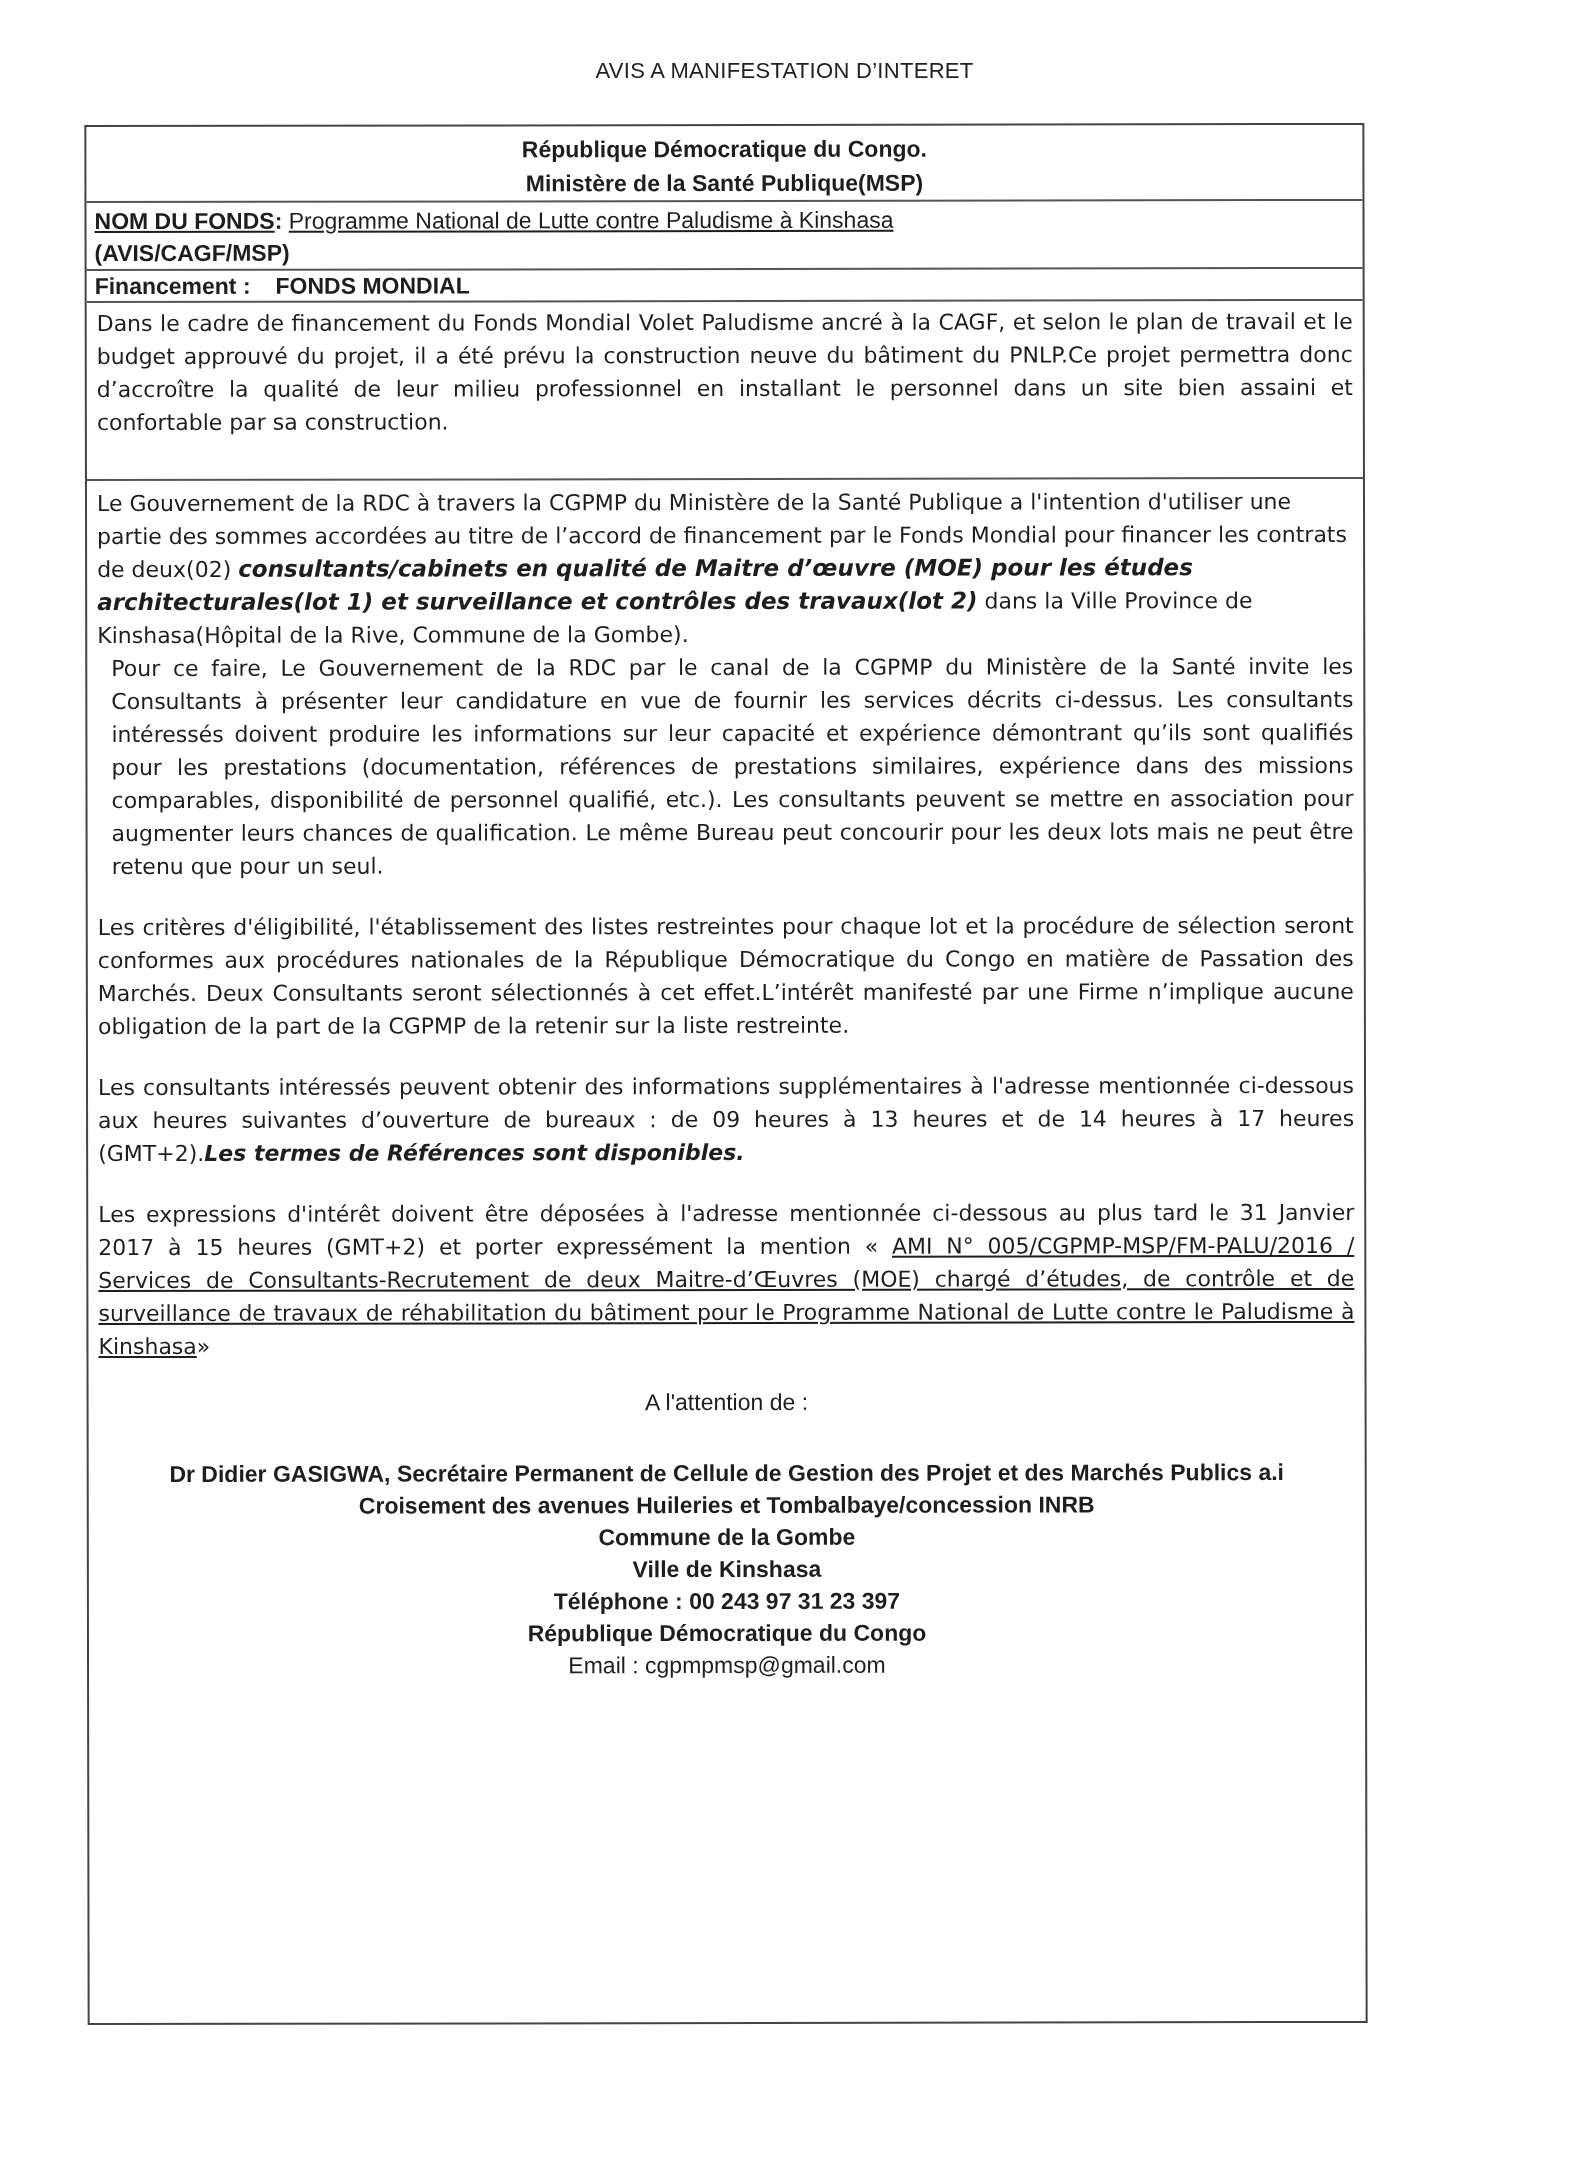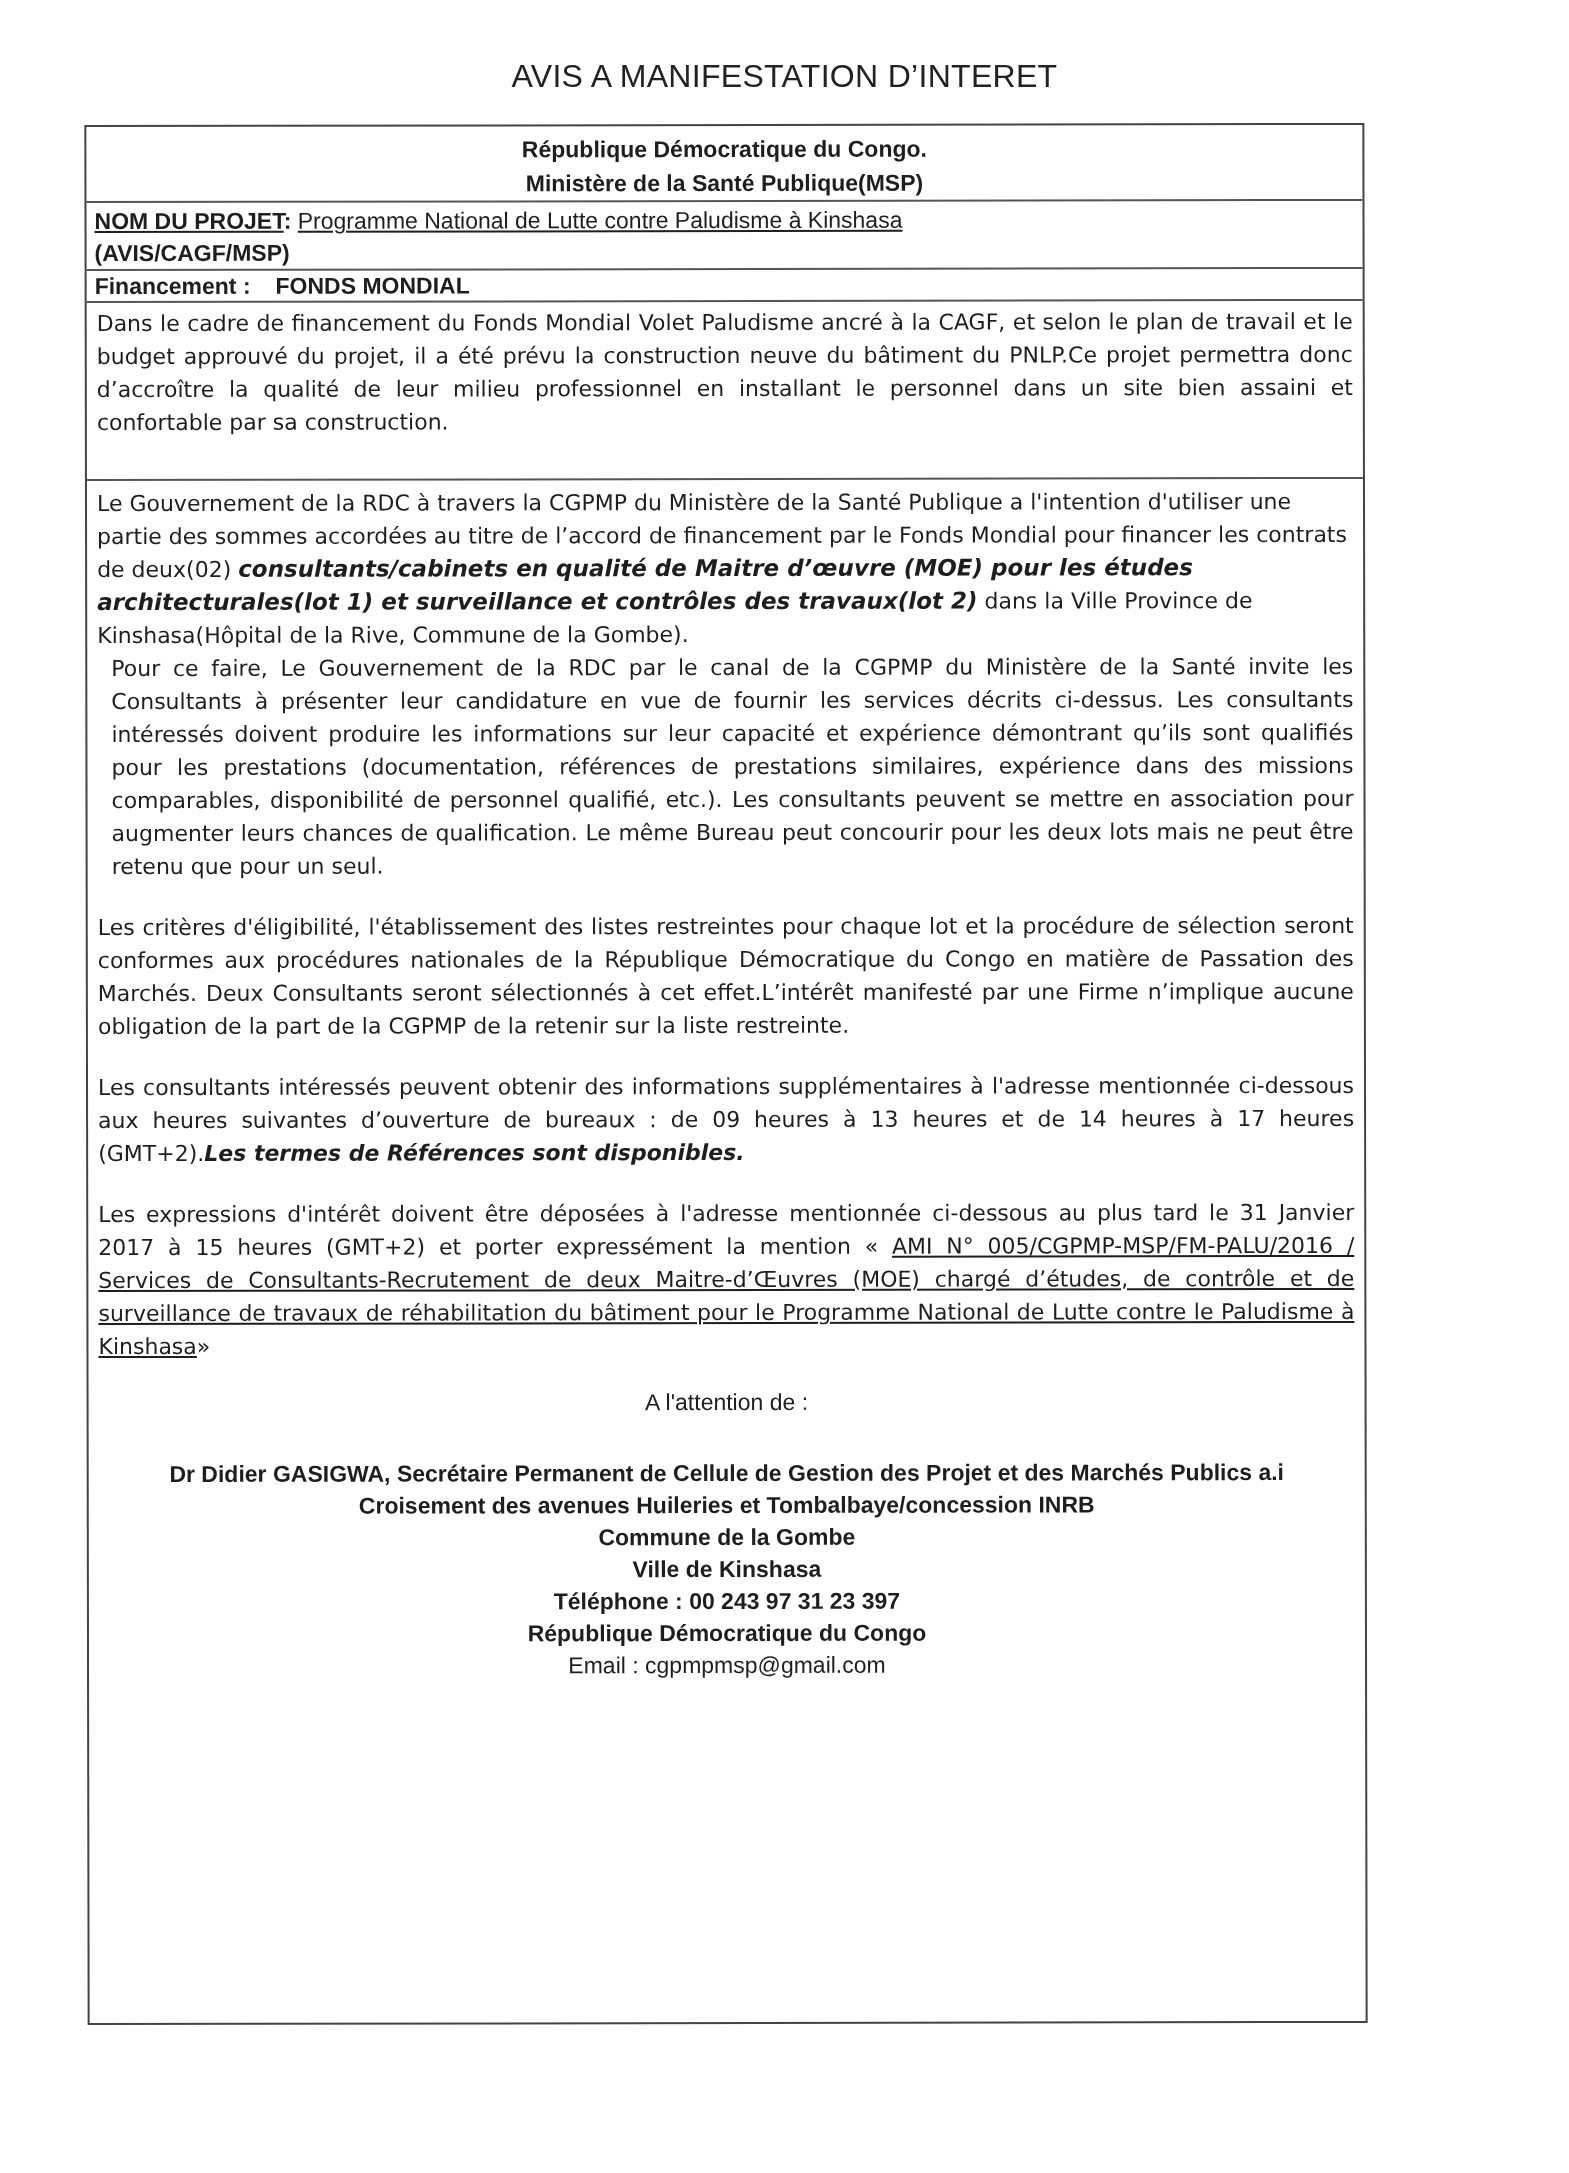--- a/index.html
+++ b/index.html
@@ -3,21 +3,21 @@
 <meta charset="utf-8">
 <style>
   html, body { margin: 0; padding: 0; background: #ffffff; }
   body {
     width: 1569px; height: 2173px; position: relative; overflow: hidden;
     font-family: "DejaVu Sans", sans-serif; color: #1e1e1e;
   }
   .title {
     position: absolute; left: 0; width: 1569px; top: 58px;
     text-align: center; font-family: "Liberation Sans", sans-serif;
-    font-size: 32px; letter-spacing: 0.3px; color: #222;
+    font-size: 22px; letter-spacing: 0.3px; color: #222;
   }
   .frame {
     position: absolute; left: 86px; top: 124px; width: 1280px; height: 1900px;
     border: 2px solid #444; box-sizing: border-box;
     transform: rotate(-0.1deg);
   }
   .cell { border-bottom: 2px solid #555; box-sizing: border-box; padding: 0 8px; }
   .head-cell {
     height: 76px; text-align: center; font-family: "Liberation Sans", sans-serif;
     font-size: 23px; font-weight: bold; line-height: 34px; padding-top: 6px;
@@ -47,21 +47,21 @@
 
 <div class="title">AVIS A MANIFESTATION D’INTERET</div>
 
 <div class="frame">
   <div class="cell head-cell">
     <div>République Démocratique du Congo.</div>
     <div>Ministère de la Santé Publique(MSP)</div>
   </div>
 
   <div class="cell proj-cell">
-    <span class="lbl">NOM DU PROJET</span><span class="lbl" style="text-decoration:none">: </span><span class="val">Programme National de Lutte contre Paludisme à Kinshasa</span><br>
+    <span class="lbl">NOM DU FONDS</span><span class="lbl" style="text-decoration:none">: </span><span class="val">Programme National de Lutte contre Paludisme à Kinshasa</span><br>
     <span class="val2">(AVIS/CAGF/MSP)</span>
   </div>
 
   <div class="cell fin-cell">
     <span>Financement :</span><span class="fval">FONDS MONDIAL</span>
   </div>
 
   <div class="cell para-cell p1">Dans le cadre de financement du Fonds Mondial Volet Paludisme ancré à la CAGF, et selon le plan de travail et le budget approuvé du projet, il a été prévu la construction neuve du bâtiment du PNLP.Ce projet permettra donc d’accroître la qualité de leur milieu professionnel en installant le personnel dans un site bien assaini et confortable par sa construction.</div>
 
   <div class="cell para-cell p2">

